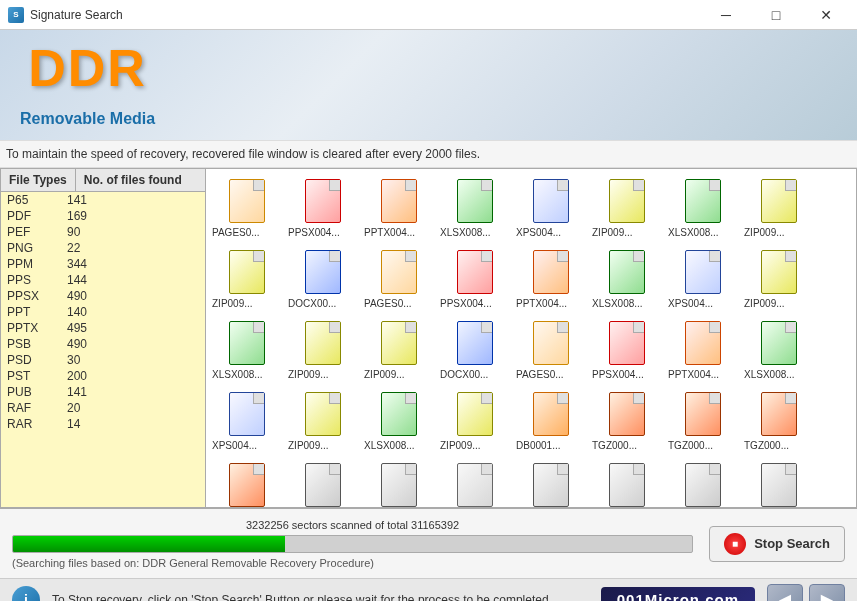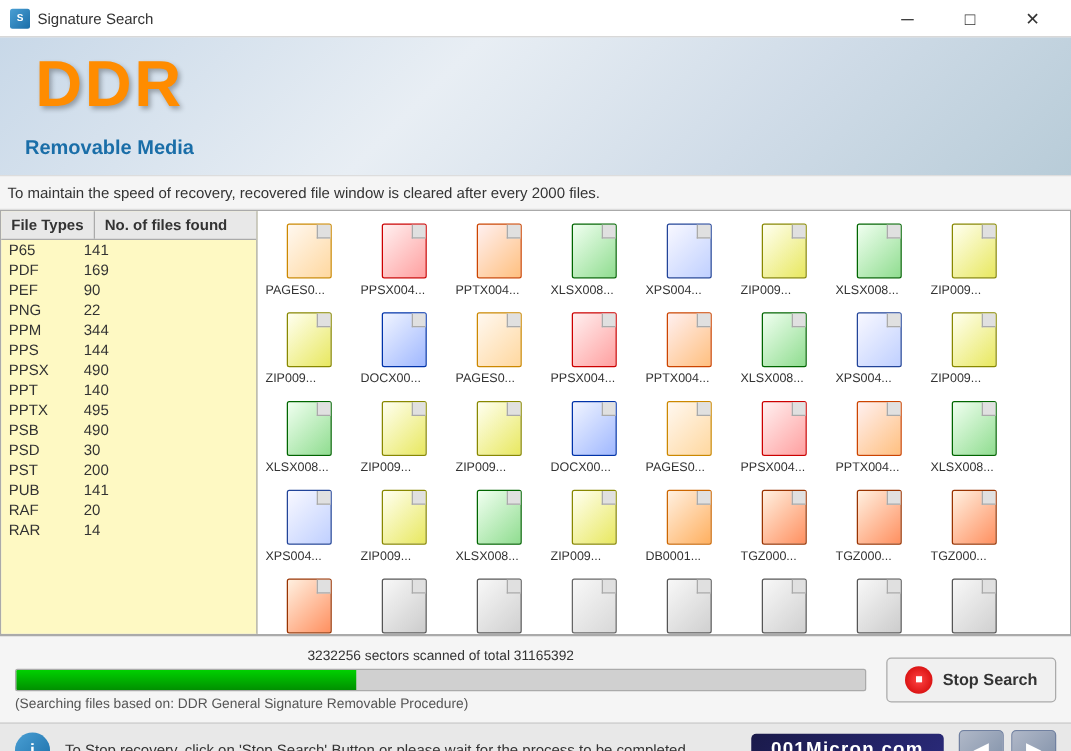--- a/index.html
+++ b/index.html
@@ -646,21 +646,21 @@
   </div>
 
 </div>
 
 <div class="progress-area">
   <div class="progress-section">
     <div class="progress-text">3232256 sectors scanned of total 31165392</div>
     <div class="progress-bar-container">
       <div class="progress-bar-fill" id="progress-fill" style="width: 40%;"></div>
     </div>
-    <div class="progress-subtext">(Searching files based on:  DDR General Signature Removable Procedure)</div>
+    <div class="progress-subtext">(Searching files based on:  DDR General Removable Recovery Procedure)</div>
   </div>
   <button class="stop-btn">
     <div class="stop-icon">■</div>
     <span>Stop Search</span>
   </button>
 </div>
 
 <div class="status-bar">
   <div class="status-info-icon">i</div>
   <div class="status-text">To Stop recovery, click on 'Stop Search' Button or please wait for the process to be completed.</div>

